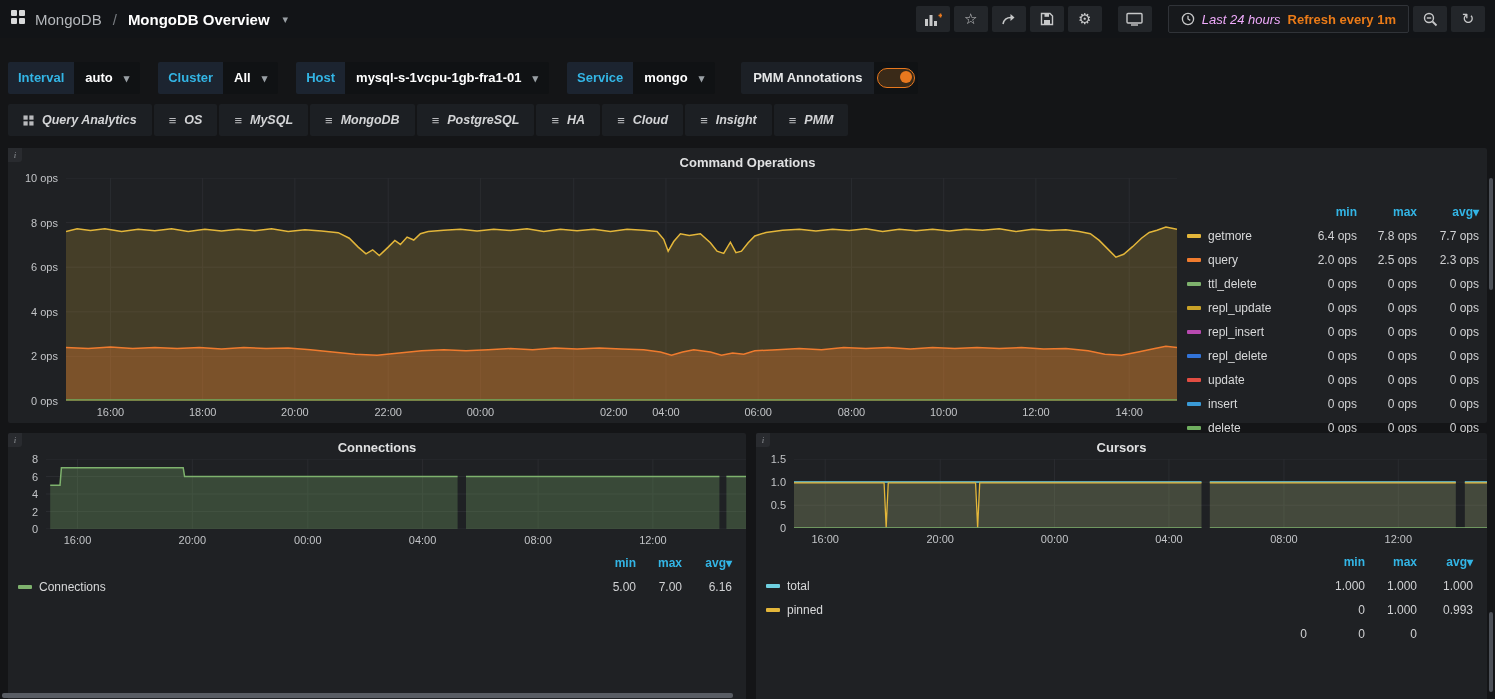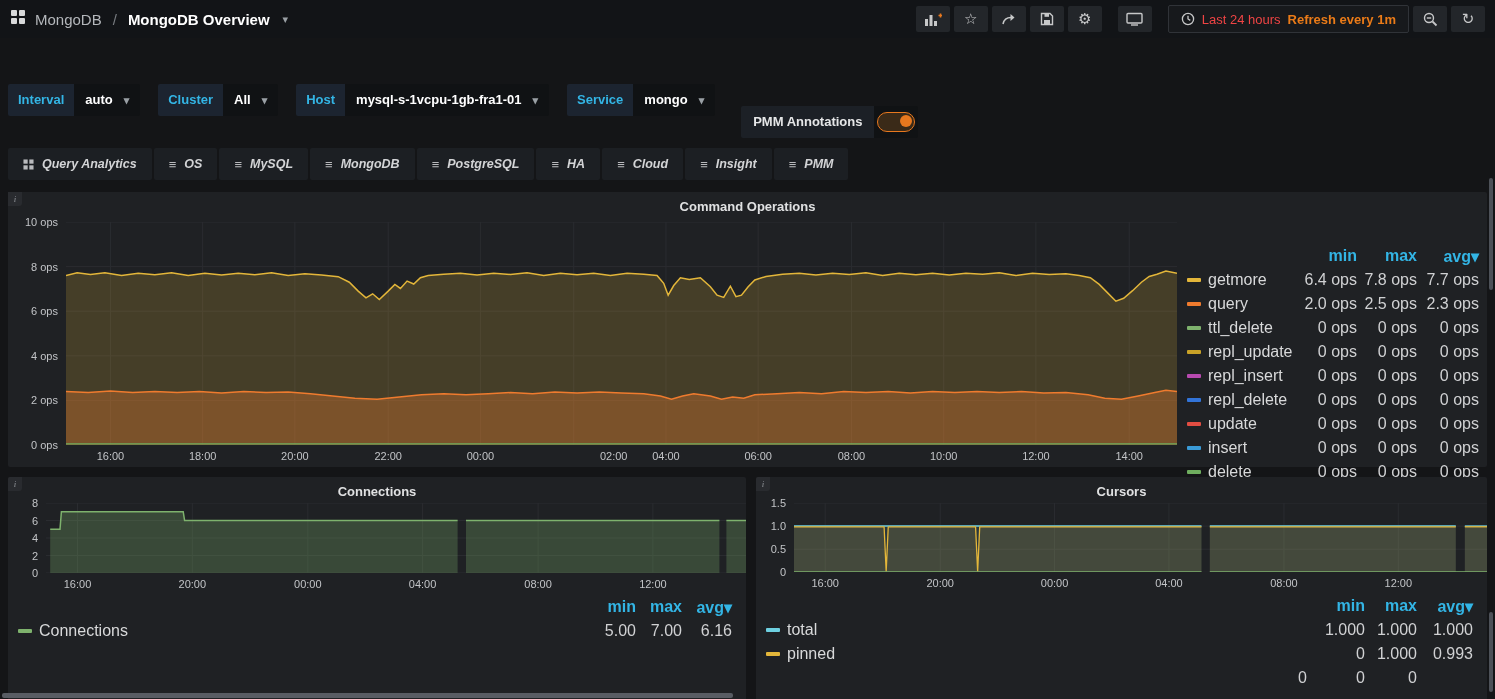--- a/index.html
+++ b/index.html
@@ -10,27 +10,27 @@
   .crumb-sep{font-size:15px;color:#787c80;margin:0 2px;}
   .crumb-title{font-size:15px;color:#fff;font-weight:bold;}
   .caret{color:#9aa0a5;font-size:11px;margin-left:4px;}
   .nav-right{margin-left:auto;display:flex;align-items:center;}
   .icon-btn{width:34px;height:26px;background:#23262a;border-radius:2px;margin-left:4px;
     display:flex;align-items:center;justify-content:center;color:#c7c8c9;font-size:15px;cursor:pointer;}
   .icon-btn svg{display:block;}
   .gap-l{margin-left:16px;}
   .time-picker{height:26px;margin-left:16px;background:#17191c;border:1px solid #303338;border-radius:2px;
     display:flex;align-items:center;padding:0 12px;gap:7px;cursor:pointer;}
-  .time-range{font-size:13px;color:#ef4444;}
+  .time-range{font-size:13px;color:#f0abfc;font-style:italic;}
   .refresh-text{font-size:13px;color:#eb7b18;font-weight:bold;}
   .filter-bar{display:flex;align-items:center;margin:24px 8px 0 8px;gap:18px;}
   .filter{display:flex;border-radius:2px;overflow:hidden;cursor:pointer;}
   .filter .lbl{background:#1c2430;color:#33b5e5;font-size:13px;font-weight:bold;padding:0 10px;height:32px;line-height:32px;}
   .filter .val{background:#101214;color:#fff;font-size:13px;font-weight:bold;padding:0 11px;height:32px;line-height:32px;display:flex;align-items:center;gap:7px;}
-  .annot{display:flex;align-items:center;margin-left:8px;border-radius:2px;overflow:hidden;margin-top:44px;}
+  .annot{display:flex;align-items:center;margin-left:8px;border-radius:2px;overflow:hidden;}
   .annot .lbl{background:#1c2026;color:#e6e7e8;font-size:13px;font-weight:bold;padding:0 12px;height:32px;line-height:32px;}
   .toggle{width:44px;height:32px;background:#101214;display:flex;align-items:center;justify-content:center;cursor:pointer;}
   .toggle .pill{width:36px;height:18px;border-radius:10px;background:#3a2a18;border:1px solid #e8781e;position:relative;}
   .toggle .knob{position:absolute;right:2px;top:2px;width:12px;height:12px;border-radius:50%;background:#e8781e;}
   .tab-bar{display:flex;align-items:center;margin:10px 8px 0 8px;font-style:italic;}
   .tab{display:flex;align-items:center;gap:8px;background:#1c1f23;color:#d3d4d6;font-size:12.5px;font-weight:bold;
     padding:0 15px;height:32px;margin-right:2px;border-radius:2px;cursor:pointer;white-space:nowrap;}
   .tab .ticon{color:#b9babd;font-size:13px;display:flex;align-items:center;}
   .panel{background:#1f2124;position:relative;border-radius:2px;}
   .corner-info{position:absolute;top:0;left:0;width:14px;height:14px;background:#292b2f;color:#8e9297;
@@ -41,21 +41,21 @@
   .panel-big{height:275px;display:flex;flex-direction:column;}
   .big-body{display:flex;flex:1;min-height:0;}
   .chart-wrap{flex:1;display:flex;flex-direction:column;padding-top:4px;min-width:0;}
   .chart-row{display:flex;flex:1;min-height:0;}
   .y-axis{width:58px;position:relative;font-size:11px;color:#c2c4c7;}
   .y-axis span{position:absolute;right:8px;transform:translateY(-50%);white-space:nowrap;}
   .svg-holder{flex:1;position:relative;min-width:0;}
   .svg-holder svg{width:100%;height:100%;display:block;}
   .x-axis{margin-left:58px;position:relative;height:22px;font-size:11px;color:#c2c4c7;}
   .x-axis span{position:absolute;top:5px;transform:translateX(-50%);}
-  .legend{font-size:16px;}
+  .legend{font-size:12px;}
   .leg-cmd{width:302px;padding:26px 8px 0 0;}
   .lrow{display:grid;align-items:center;height:24px;}
   .leg-cmd .lrow{grid-template-columns:1fr 64px 60px 62px;}
   .leg-conn .lrow{grid-template-columns:1fr 52px 46px 50px;padding-right:14px;}
   .leg-cur .lrow{grid-template-columns:1fr 58px 52px 56px;padding-right:14px;}
   .lrow .cell{text-align:right;color:#d0d1d3;}
   .lrow.lhead .cell{color:#33b5e5;font-weight:bold;}
   .lname{display:flex;align-items:center;gap:7px;color:#d8d9da;cursor:pointer;padding-left:10px;}
   .swatch{width:14px;height:4px;border-radius:1px;flex:0 0 auto;}
   .row-bottom{display:flex;gap:10px;margin:10px 8px 0 8px;}

